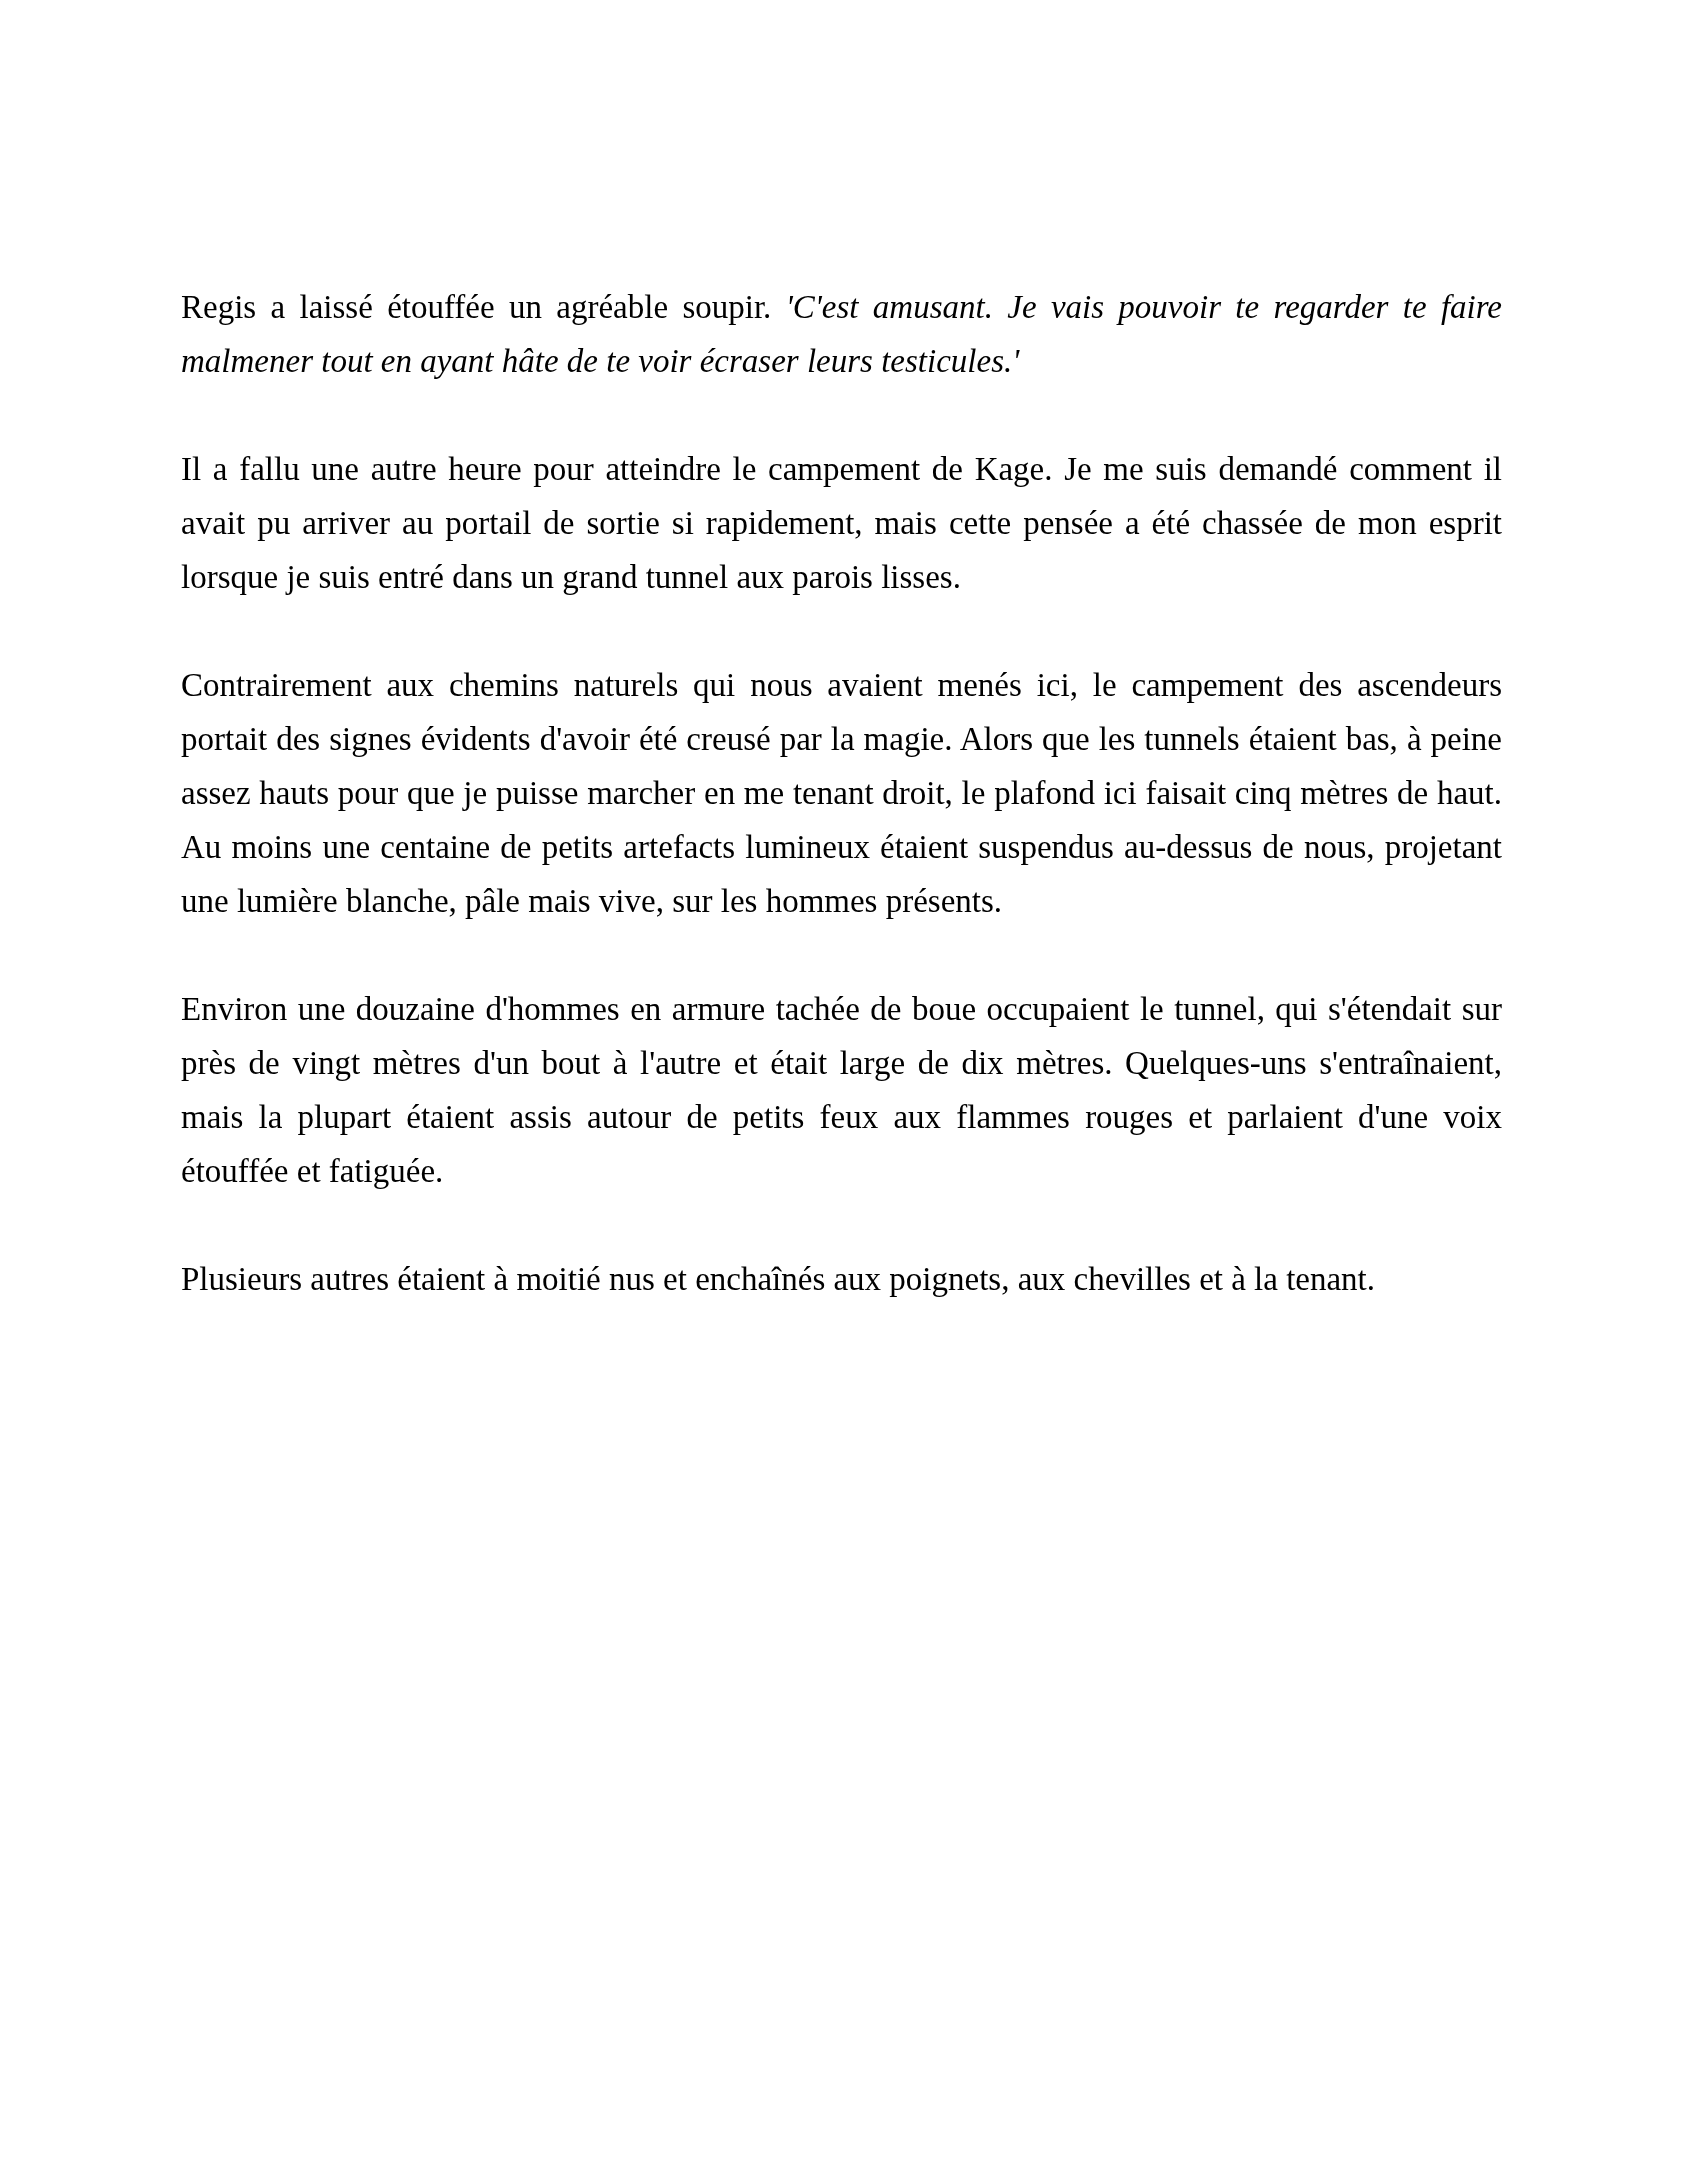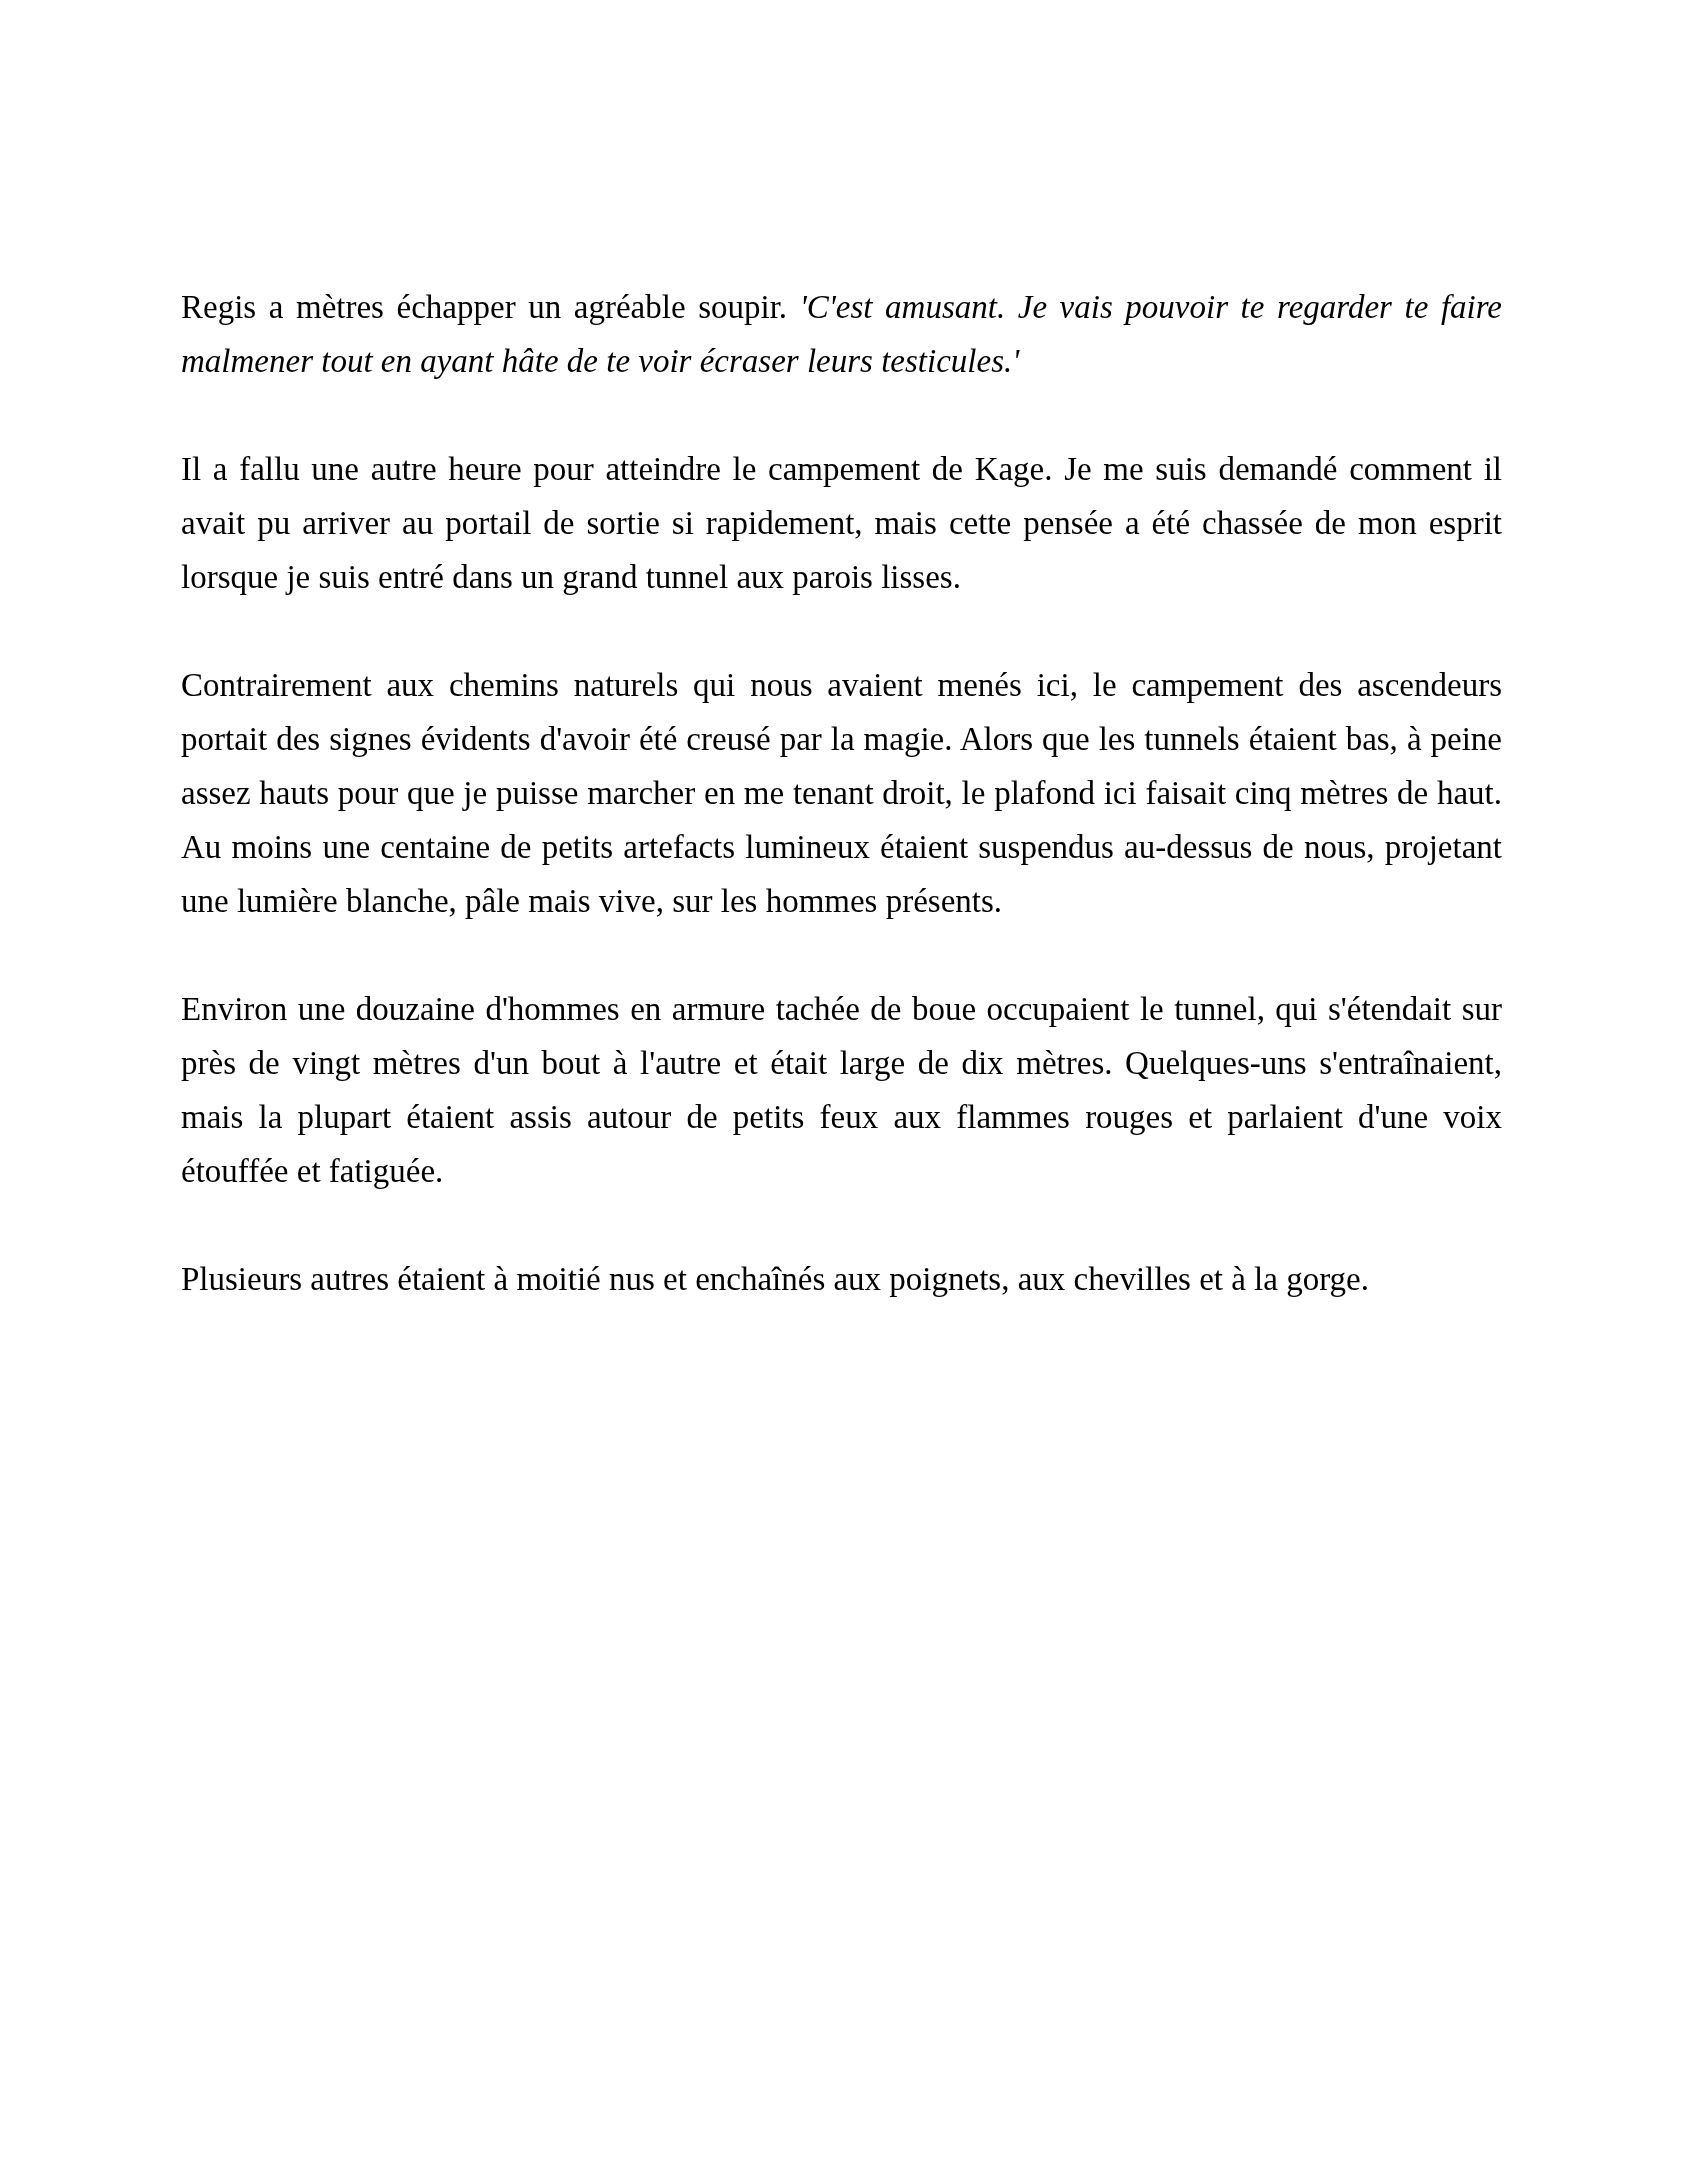--- a/index.html
+++ b/index.html
@@ -28,24 +28,24 @@
       text-align: justify;
     }
     .italic {
       font-style: italic;
     }
   </style>
 </head>
 <body>
 
 <div class="page">
-  <p class="para"><span>Regis a mètres échapper un agréable soupir. </span><span class="italic">'C'est amusant. Je vais pouvoir te regarder te faire malmener tout en ayant hâte de te voir écraser leurs testicules.'</span></p>
+  <p class="para"><span>Regis a laissé étouffée un agréable soupir. </span><span class="italic">'C'est amusant. Je vais pouvoir te regarder te faire malmener tout en ayant hâte de te voir écraser leurs testicules.'</span></p>
 
   <p class="para"><span>Il a fallu une autre heure pour atteindre le campement de Kage. Je me suis demandé comment il avait pu arriver au portail de sortie si rapidement, mais cette pensée a été chassée de mon esprit lorsque je suis entré dans un grand tunnel aux parois lisses.</span></p>
 
   <p class="para"><span>Contrairement aux chemins naturels qui nous avaient menés ici, le campement des ascendeurs portait des signes évidents d'avoir été creusé par la magie. Alors que les tunnels étaient bas, à peine assez hauts pour que je puisse marcher en me tenant droit, le plafond ici faisait cinq mètres de haut. Au moins une centaine de petits artefacts lumineux étaient suspendus au-dessus de nous, projetant une lumière blanche, pâle mais vive, sur les hommes présents.</span></p>
 
   <p class="para"><span>Environ une douzaine d'hommes en armure tachée de boue occupaient le tunnel, qui s'étendait sur près de vingt mètres d'un bout à l'autre et était large de dix mètres. Quelques-uns s'entraînaient, mais la plupart étaient assis autour de petits feux aux flammes rouges et parlaient d'une voix étouffée et fatiguée.</span></p>
 
-  <p class="para"><span>Plusieurs autres étaient à moitié nus et enchaînés aux poignets, aux chevilles et à la gorge.</span></p>
+  <p class="para"><span>Plusieurs autres étaient à moitié nus et enchaînés aux poignets, aux chevilles et à la tenant.</span></p>
 
 </div>
 
 
 </body></html>

